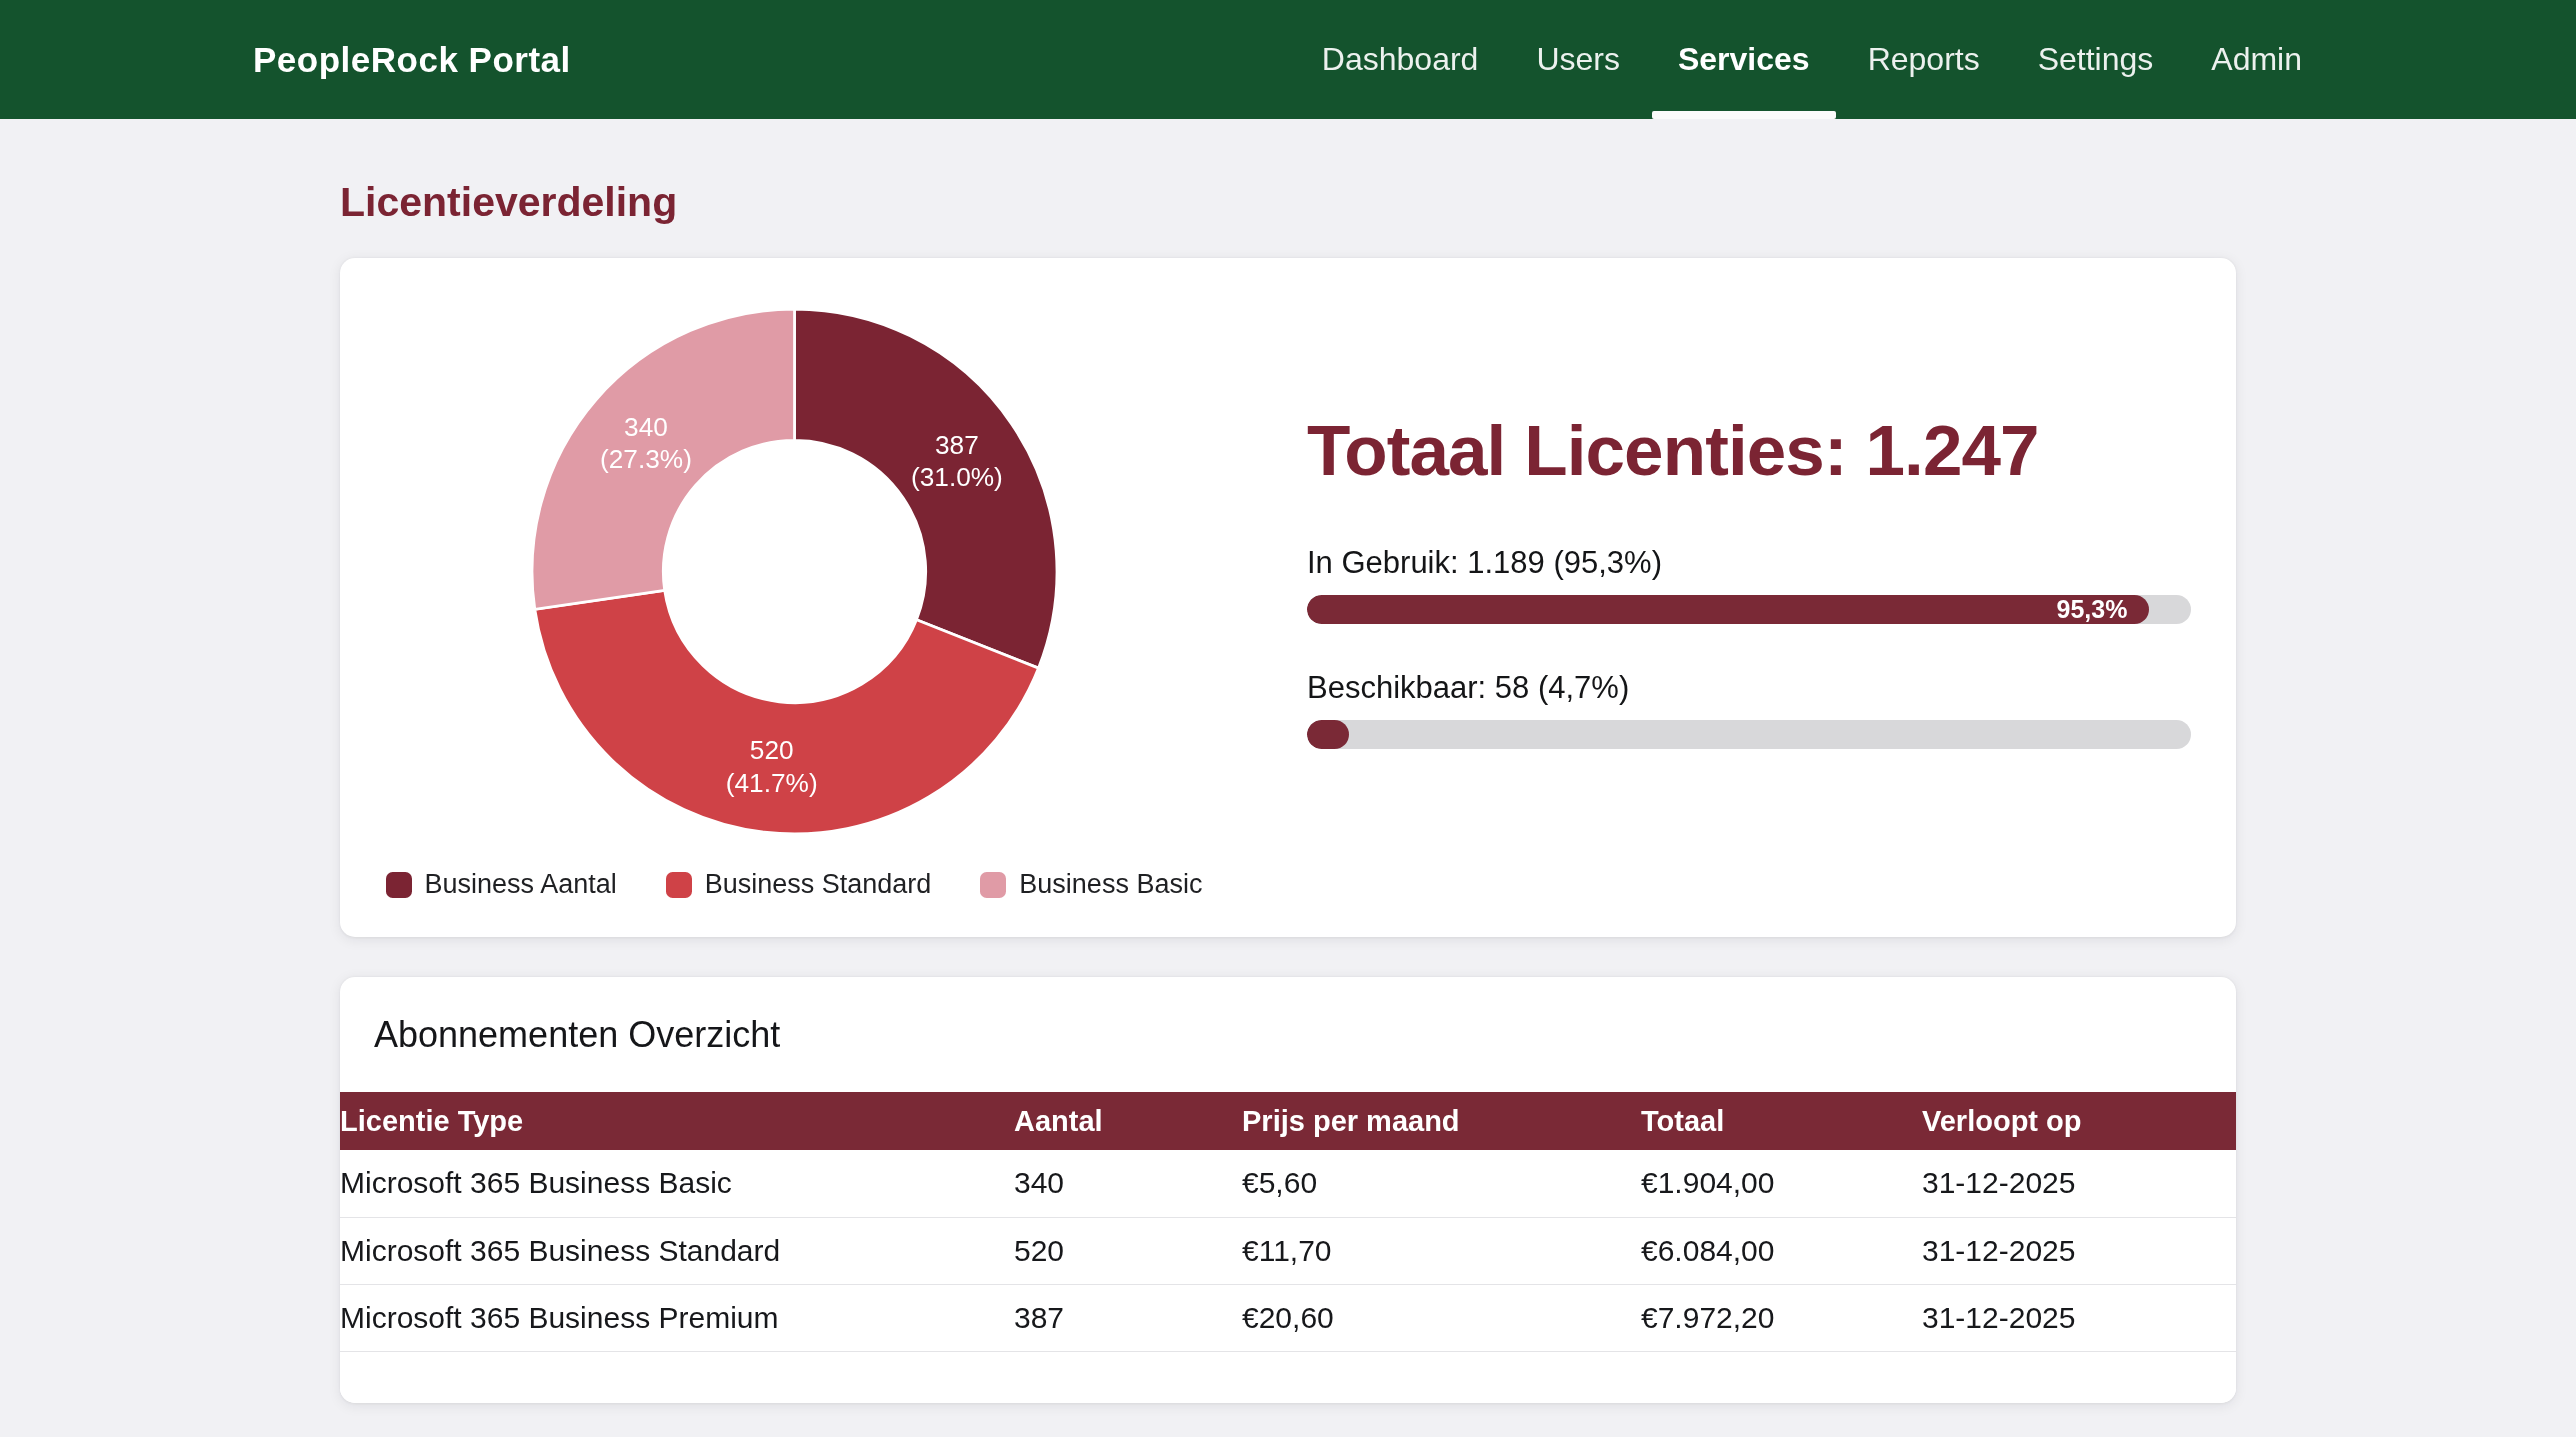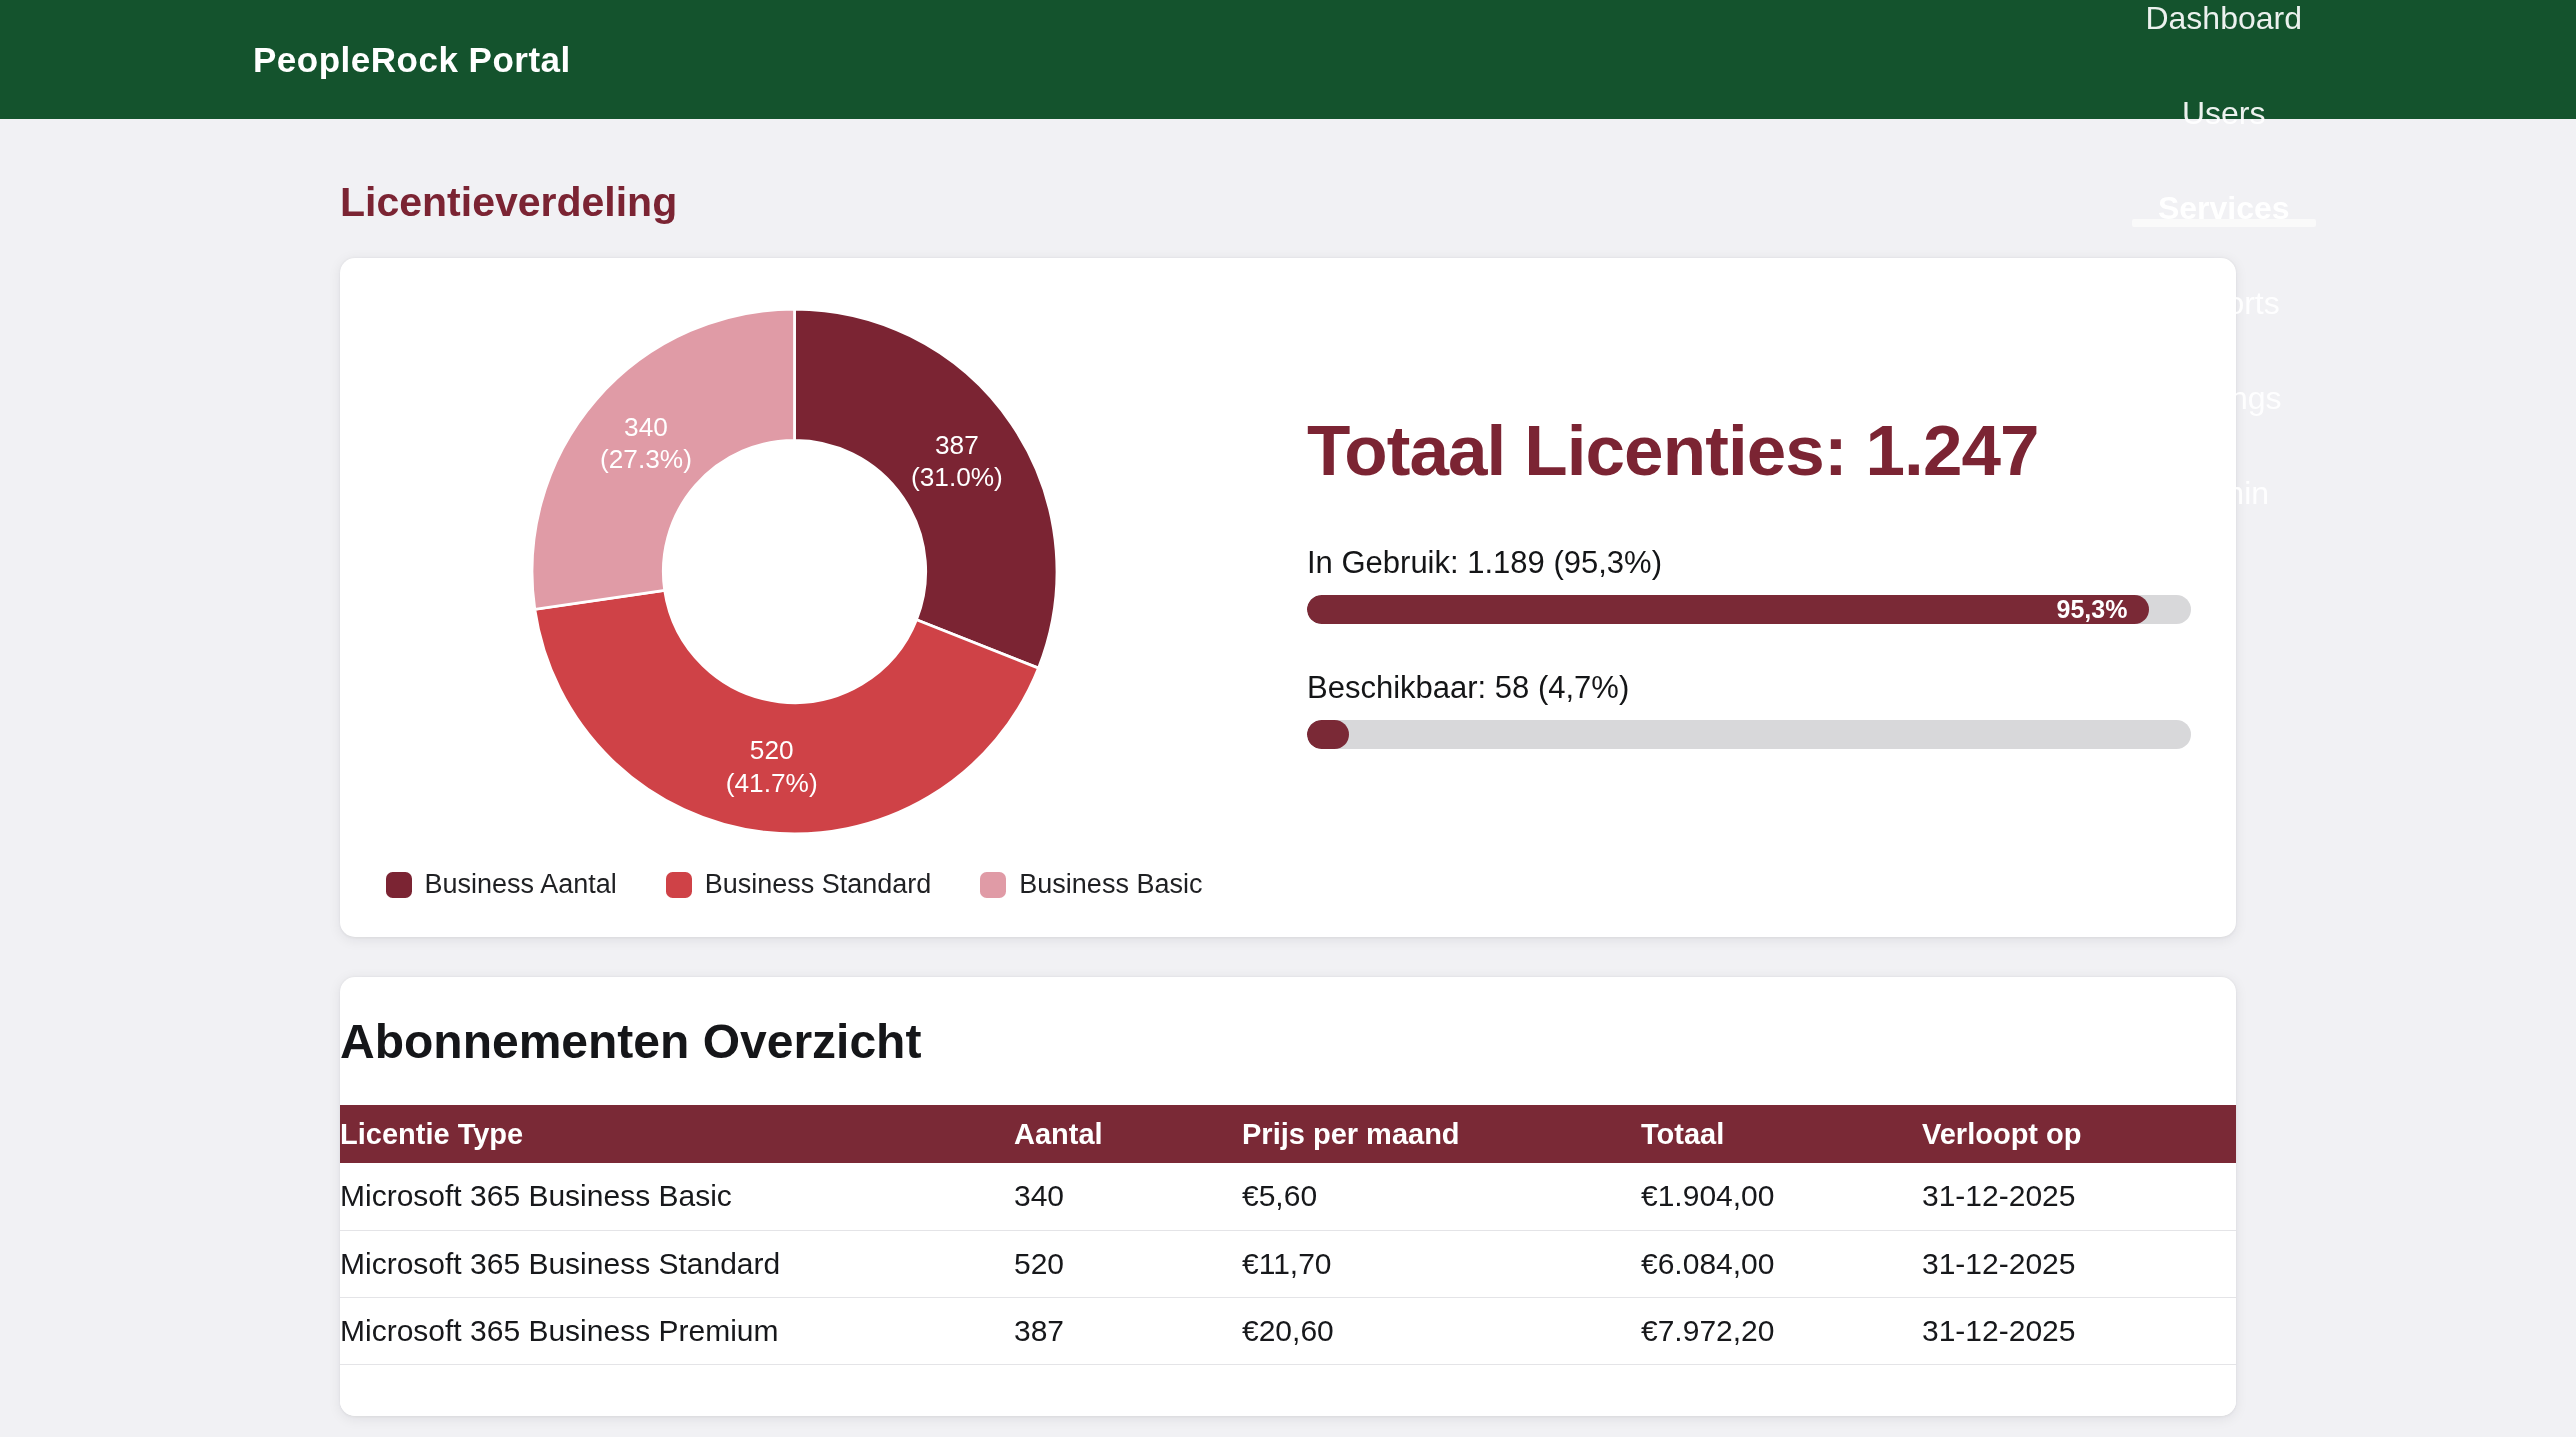--- a/index.html
+++ b/index.html
@@ -12,21 +12,21 @@
   }
 
   
   .app-header {
     height:119px; background:#14532d;
     display:flex; align-items:center; justify-content:space-between;
     padding:0 274px 0 253px;
     position:relative;
   }
   .app-logo { color:#ffffff; font-size:35px; font-weight:bold; letter-spacing:0.5px; }
-  .main-nav { display:flex; align-items:center; gap:58px; height:100%;flex-direction:column; }
+  .main-nav { display:flex; align-items:center; gap:58px; height:100%; }
   .nav-item {
     color:rgba(255,255,255,.92); font-size:32px; text-decoration:none;
     height:100%; display:flex; align-items:center; position:relative; cursor:pointer;
   }
   .nav-item.active { color:#ffffff; font-weight:bold; }
   .nav-item.active::after {
     content:""; position:absolute; left:-26px; right:-26px; bottom:0;
     height:8.4px; background:#fafafa; border-radius:1.9px;
   }
 
@@ -58,21 +58,21 @@
   }
   .track:last-child { margin-bottom:0; }
   .fill {
     height:100%; background:#7a2936; border-radius:15px;
     display:flex; align-items:center; justify-content:flex-end;
   }
   .fill-badge { color:#ffffff; font-size:25px; font-weight:bold; padding-right:22px; white-space:nowrap; }
 
   
   .subs-card { margin-top:40px; padding-top:37px; overflow:hidden; }
-  .subs-title { font-size:48px; font-weight:bold; color:#151619; margin-bottom:36px; }
+  .subs-title { font-size:36px; font-weight:normal; color:#151619; margin-left:34px; margin-bottom:36px; }
   .subs-table { width:100%; border-collapse:collapse; table-layout:fixed; }
   .subs-table col:nth-child(1){ width:674px; }
   .subs-table col:nth-child(2){ width:228px; }
   .subs-table col:nth-child(3){ width:399px; }
   .subs-table col:nth-child(4){ width:281px; }
   .subs-table th {
     background:#7a2936; color:#ffffff; font-size:29px; font-weight:bold;
     text-align:left; height:58px; padding:0;
   }
   .subs-table th:first-child, .subs-table td:first-child { }

